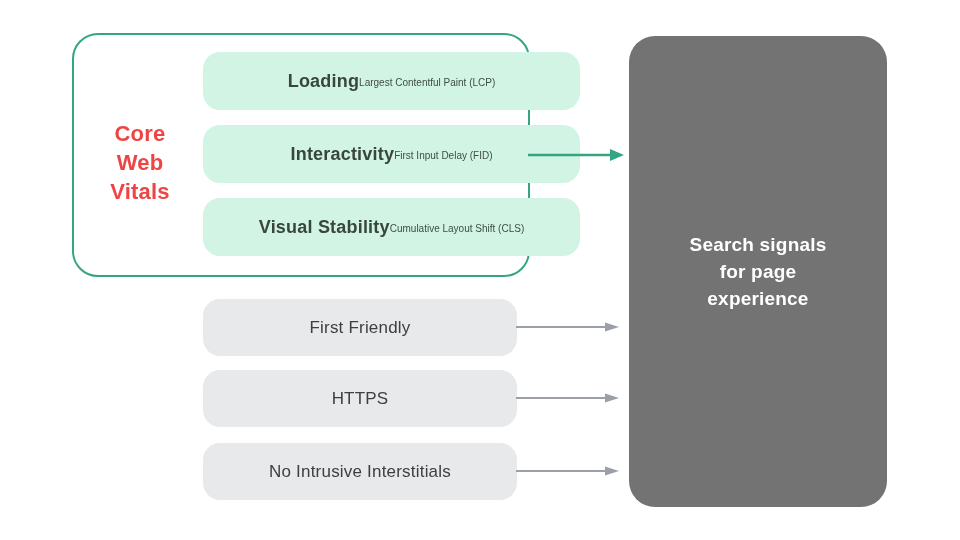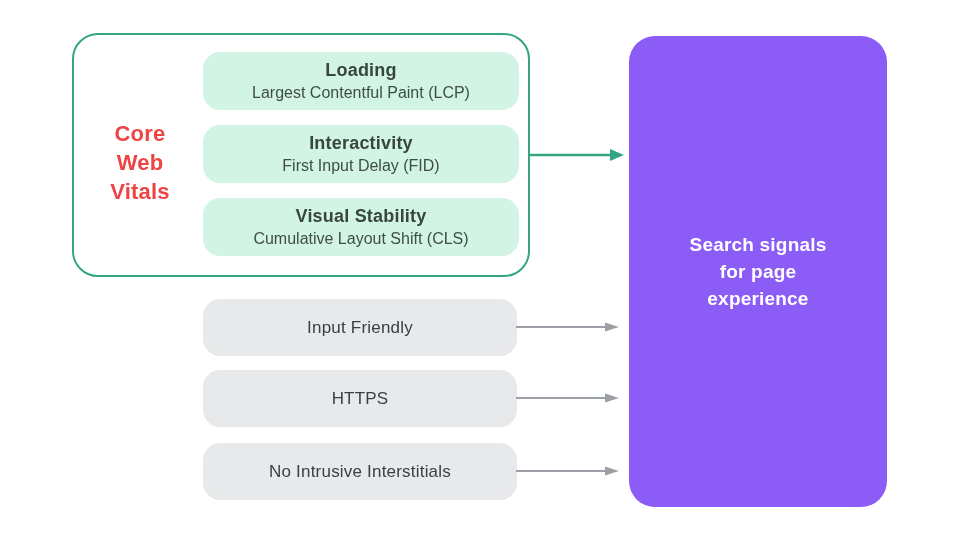--- a/index.html
+++ b/index.html
@@ -39,40 +39,39 @@
     font-weight: bold;
     color: #ef4444;
     white-space: pre-line;
     letter-spacing: 0.2px;
   }
 
   
   .pill-green {
     position: absolute;
     left: 203px;
-    width: 316px;
+    width: 377px;
     height: 58px;
     background: #D2F4E4;
     border-radius: 17px;
     display: flex;
-    flex-direction: column;
     align-items: center;
     justify-content: center;
   }
   .pg1 { top: 52px; }
   .pg2 { top: 125px; }
   .pg3 { top: 198px; }
   .pill-title {
     font-size: 18px;
     font-weight: 600;
     color: #37463F;
     letter-spacing: 0.2px;
   }
   .pill-sub {
-    font-size: 16px;
+    font-size: 10px;
     font-weight: 400;
     color: #3E4E47;
     margin-top: 3px;
   }
 
   
   .pill-gray {
     position: absolute;
     left: 203px;
     width: 314px;
@@ -91,21 +90,21 @@
   .gg2 { top: 370px; }
   .gg3 { top: 443px; }
 
   
   .blue-box {
     position: absolute;
     left: 629px;
     top: 36px;
     width: 258px;
     height: 471px;
-    background: #8b5cf6;
+    background: #737373;
     border-radius: 26px;
     display: flex;
     align-items: center;
     justify-content: center;
   }
   .blue-text {
     color: #ffffff;
     font-size: 19px;
     font-weight: bold;
     line-height: 27px;
@@ -144,21 +143,21 @@
     <div class="pill-title">Visual Stability</div>
     <div class="pill-sub">Cumulative Layout Shift (CLS)</div>
   </div>
 
   <div class="pill-green pg2">
     <div class="pill-title">Interactivity</div>
     <div class="pill-sub">First Input Delay (FID)</div>
   </div>
 
   <div class="pill-gray gg1">
-    <span>Input Friendly</span>
+    <span>First Friendly</span>
   </div>
 
   <div class="pill-gray gg2">
     <span>HTTPS</span>
   </div>
 
   <div class="pill-gray gg3">
     <span>No Intrusive Interstitials</span>
   </div>
 

